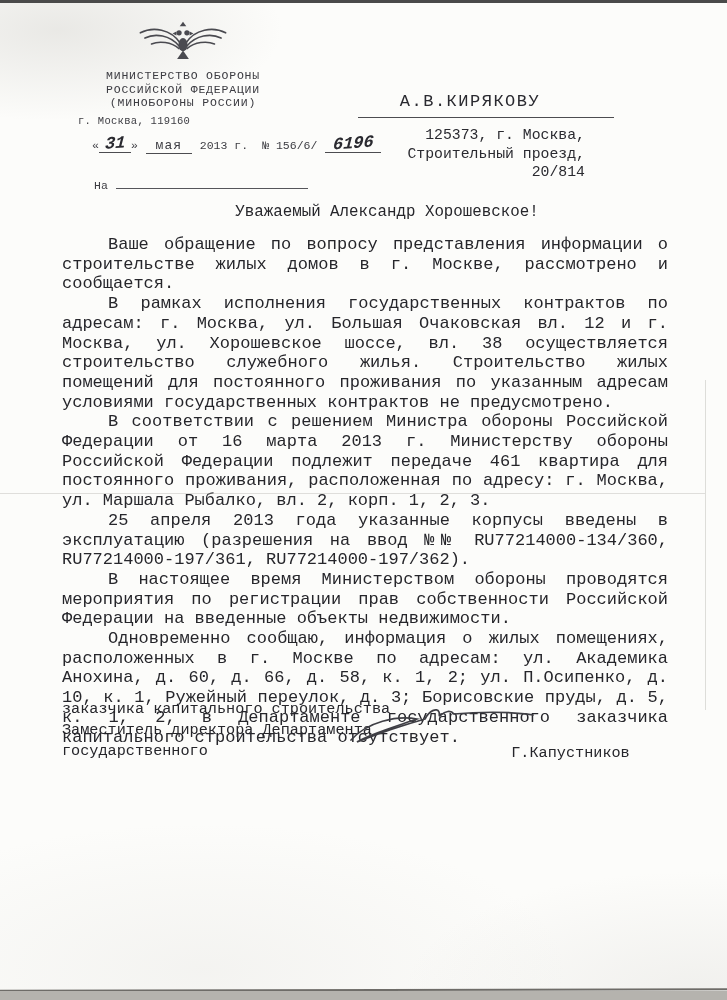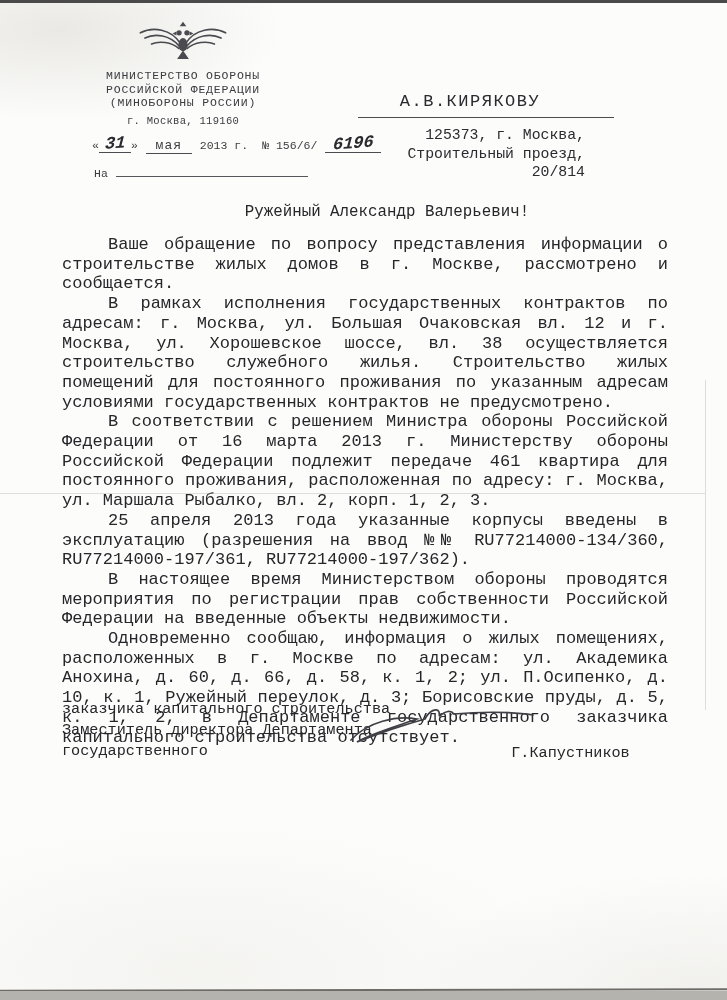--- a/index.html
+++ b/index.html
@@ -19,32 +19,32 @@
   .scan-edge-top{position:absolute;top:0;left:0;width:727px;height:3px;background:#4a4a4a;}
   .scan-line-bottom{position:absolute;top:989px;left:0;width:727px;height:2px;background:#6e6c68;transform:rotate(-.12deg);}
   .scan-strip-bottom{position:absolute;top:991px;left:0;width:727px;height:9px;background:#b5b3ae;}
   .crease-h{position:absolute;top:493px;left:0;width:705px;height:1px;background:rgba(175,173,167,.38);}
   .crease-v{position:absolute;top:380px;left:705px;width:1px;height:330px;background:rgba(185,183,177,.45);}
 
   
   .emblem{position:absolute;top:21px;left:137px;width:92px;height:42px;}
   .org-block{position:absolute;top:69px;left:78px;width:210px;text-align:center;
     font-size:11.5px;line-height:13.5px;letter-spacing:.8px;color:#3c3c42;}
-  .city-line{position:absolute;top:115px;left:78px;width:210px;text-align:center;
+  .city-line{position:absolute;top:115px;left:78px;width:210px;text-align:left;
     font-size:10.5px;letter-spacing:.3px;color:#3c3c42;}
   .date-line{position:absolute;top:138px;left:92px;width:300px;font-size:11.5px;color:#3c3c42;white-space:nowrap;}
   .date-line .u{display:inline-block;border-bottom:1.2px solid #4c4c50;text-align:center;}
   .u-day{width:32px;}
   .u-month{width:46px;font-size:13px;letter-spacing:1px;}
   .u-num{width:56px;}
   .hand{display:inline-block;font-style:italic;font-weight:bold;font-size:17px;
     transform:rotate(-4deg) skewX(-8deg);color:#2a2a30;line-height:10px;position:relative;top:-1px;}
   .gap1{display:inline-block;width:8px;}
   .gap2{display:inline-block;width:14px;}
-  .na-line-row{position:absolute;top:167px;left:94px;font-size:11.5px;color:#3c3c42;}
+  .na-line-row{position:absolute;top:179px;left:94px;font-size:11.5px;color:#3c3c42;}
   .na-underline{display:inline-block;width:192px;border-bottom:1.2px solid #55555a;margin-left:8px;}
 
   
   .addressee-name{position:absolute;top:92px;left:355px;width:230px;text-align:center;
     font-size:17px;letter-spacing:1.5px;color:#2a2a30;}
   .addressee-rule{position:absolute;top:117px;left:358px;width:256px;height:1.4px;background:#4c4c50;}
   .addressee-addr{position:absolute;top:126px;left:355px;width:230px;text-align:right;
     font-size:14.8px;line-height:18.5px;color:#2a2a30;}
 
   
@@ -100,21 +100,21 @@
     <span>На</span><span class="na-underline"></span>
   </div>
 
   <div class="addressee-name">А.В.КИРЯКОВУ</div>
   <div class="addressee-rule"></div>
   <div class="addressee-addr">
     <div>125373, г. Москва,</div>
     <div>Строительный проезд, 20/814</div>
   </div>
 
-  <div class="salutation">Ружейный Александр Валерьевич!</div>
+  <div class="salutation">Уважаемый Александр Хорошевское!</div>
 
   <div class="body-text">
     <p>Ваше обращение по вопросу представления информации о строительстве жилых домов в г. Москве, рассмотрено и сообщается.</p>
     <p>В рамках исполнения государственных контрактов по адресам: г. Москва, ул. Большая Очаковская вл. 12 и г. Москва, ул. Хорошевское шоссе, вл. 38 осуществляется строительство служебного жилья. Строительство жилых помещений для постоянного проживания по указанным адресам условиями государственных контрактов не предусмотрено.</p>
     <p>В соответствии с решением Министра обороны Российской Федерации от 16 марта 2013 г. Министерству обороны Российской Федерации подлежит передаче 461 квартира для постоянного проживания, расположенная по адресу: г. Москва, ул. Маршала Рыбалко, вл. 2, корп. 1, 2, 3.</p>
     <p>25 апреля 2013 года указанные корпусы введены в эксплуатацию (разрешения на ввод №№ RU77214000-134/360, RU77214000-197/361, RU77214000-197/362).</p>
     <p>В настоящее время Министерством обороны проводятся мероприятия по регистрации прав собственности Российской Федерации на введенные объекты недвижимости.</p>
     <p>Одновременно сообщаю, информация о жилых помещениях, расположенных в г. Москве по адресам: ул. Академика Анохина, д. 60, д. 66, д. 58, к. 1, 2; ул. П.Осипенко, д. 10, к. 1, Ружейный переулок, д. 3; Борисовские пруды, д. 5, к. 1, 2, в Департаменте государственного заказчика капитального строительства отсутствует.</p>
   </div>
 

